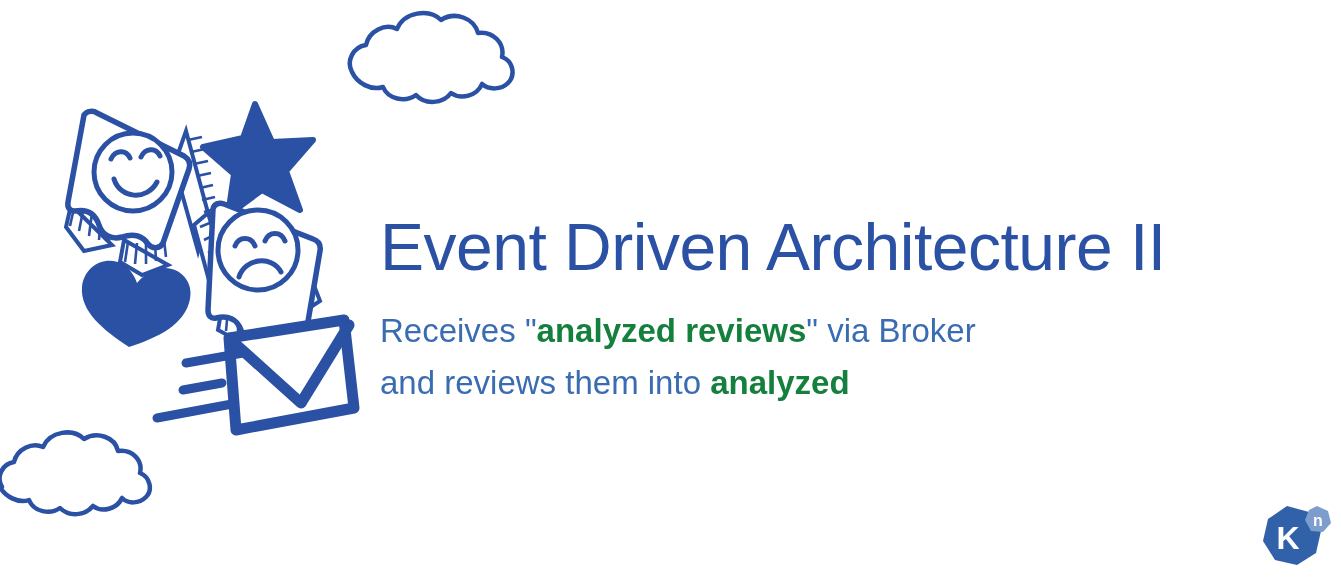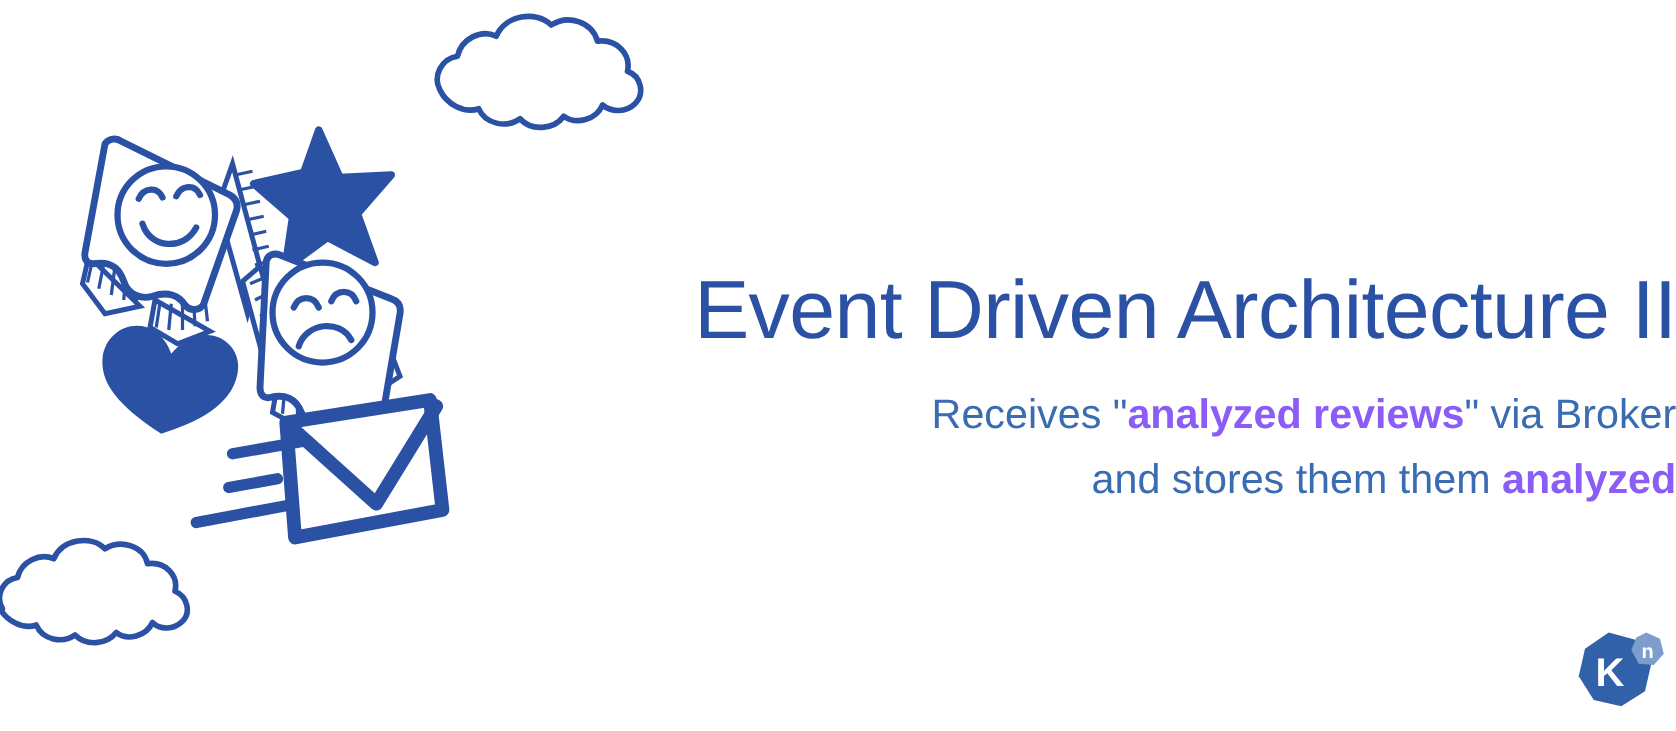--- a/index.html
+++ b/index.html
@@ -27,21 +27,21 @@
     height: 585px;
     pointer-events: none;
   }
 
   
   .text-block {
     position: absolute;
     left: 380px;
     top: 212px;
     width: 961px;
-    text-align: right;
+    text-align: left;
   }
   .title {
     font-family: "Liberation Sans", sans-serif;
     font-size: 66px;
     font-weight: 400;
     color: #2a51a3;
     letter-spacing: -0.5px;
     line-height: 1.08;
     white-space: nowrap;
     margin: 0;
@@ -50,21 +50,21 @@
     margin: 0;
     margin-top: 22px;
     font-family: "Liberation Sans", sans-serif;
     font-size: 33px;
     font-weight: 400;
     color: #3a6cb2;
     line-height: 1.58;
   }
   .subtitle b {
     font-weight: 700;
-    color: #8b5cf6;
+    color: #15803d;
   }
   .sub-line {
     display: block;
   }
 
   
   .logo {
     position: absolute;
     left: 1252px;
     top: 502px;
@@ -232,21 +232,21 @@
       <line x1="186" y1="363" x2="243" y2="353"></line>
       <line x1="183" y1="390" x2="222" y2="383"></line>
       <line x1="157" y1="418" x2="232" y2="404"></line>
     </g>
   </svg>
 
   <div class="text-block">
     <h1 class="title">Event Driven Architecture II</h1>
     <p class="subtitle">
       <span class="sub-line"><span>Receives "</span><b>analyzed reviews</b><span>" via Broker</span></span>
-      <span class="sub-line"><span>and stores them them </span><b>analyzed</b></span>
+      <span class="sub-line"><span>and reviews them into </span><b>analyzed</b></span>
     </p>
   </div>
 
   <svg class="logo" viewBox="0 0 86 74">
 
     <path d="M35 4 L57 10 L69 29 L64 51 L45 63 L23 58 L11 39 L16 17 Z" fill="#3161a9"></path>
 
     <text x="36" y="47" text-anchor="middle" font-family="'Liberation Sans', sans-serif" font-size="32" font-weight="700" fill="#ffffff">K</text>
 
     <path d="M65 4 L76 9 L79 21 L71 30 L59 29 L53 18 L57 8 Z" fill="#7d9dcd"></path>

